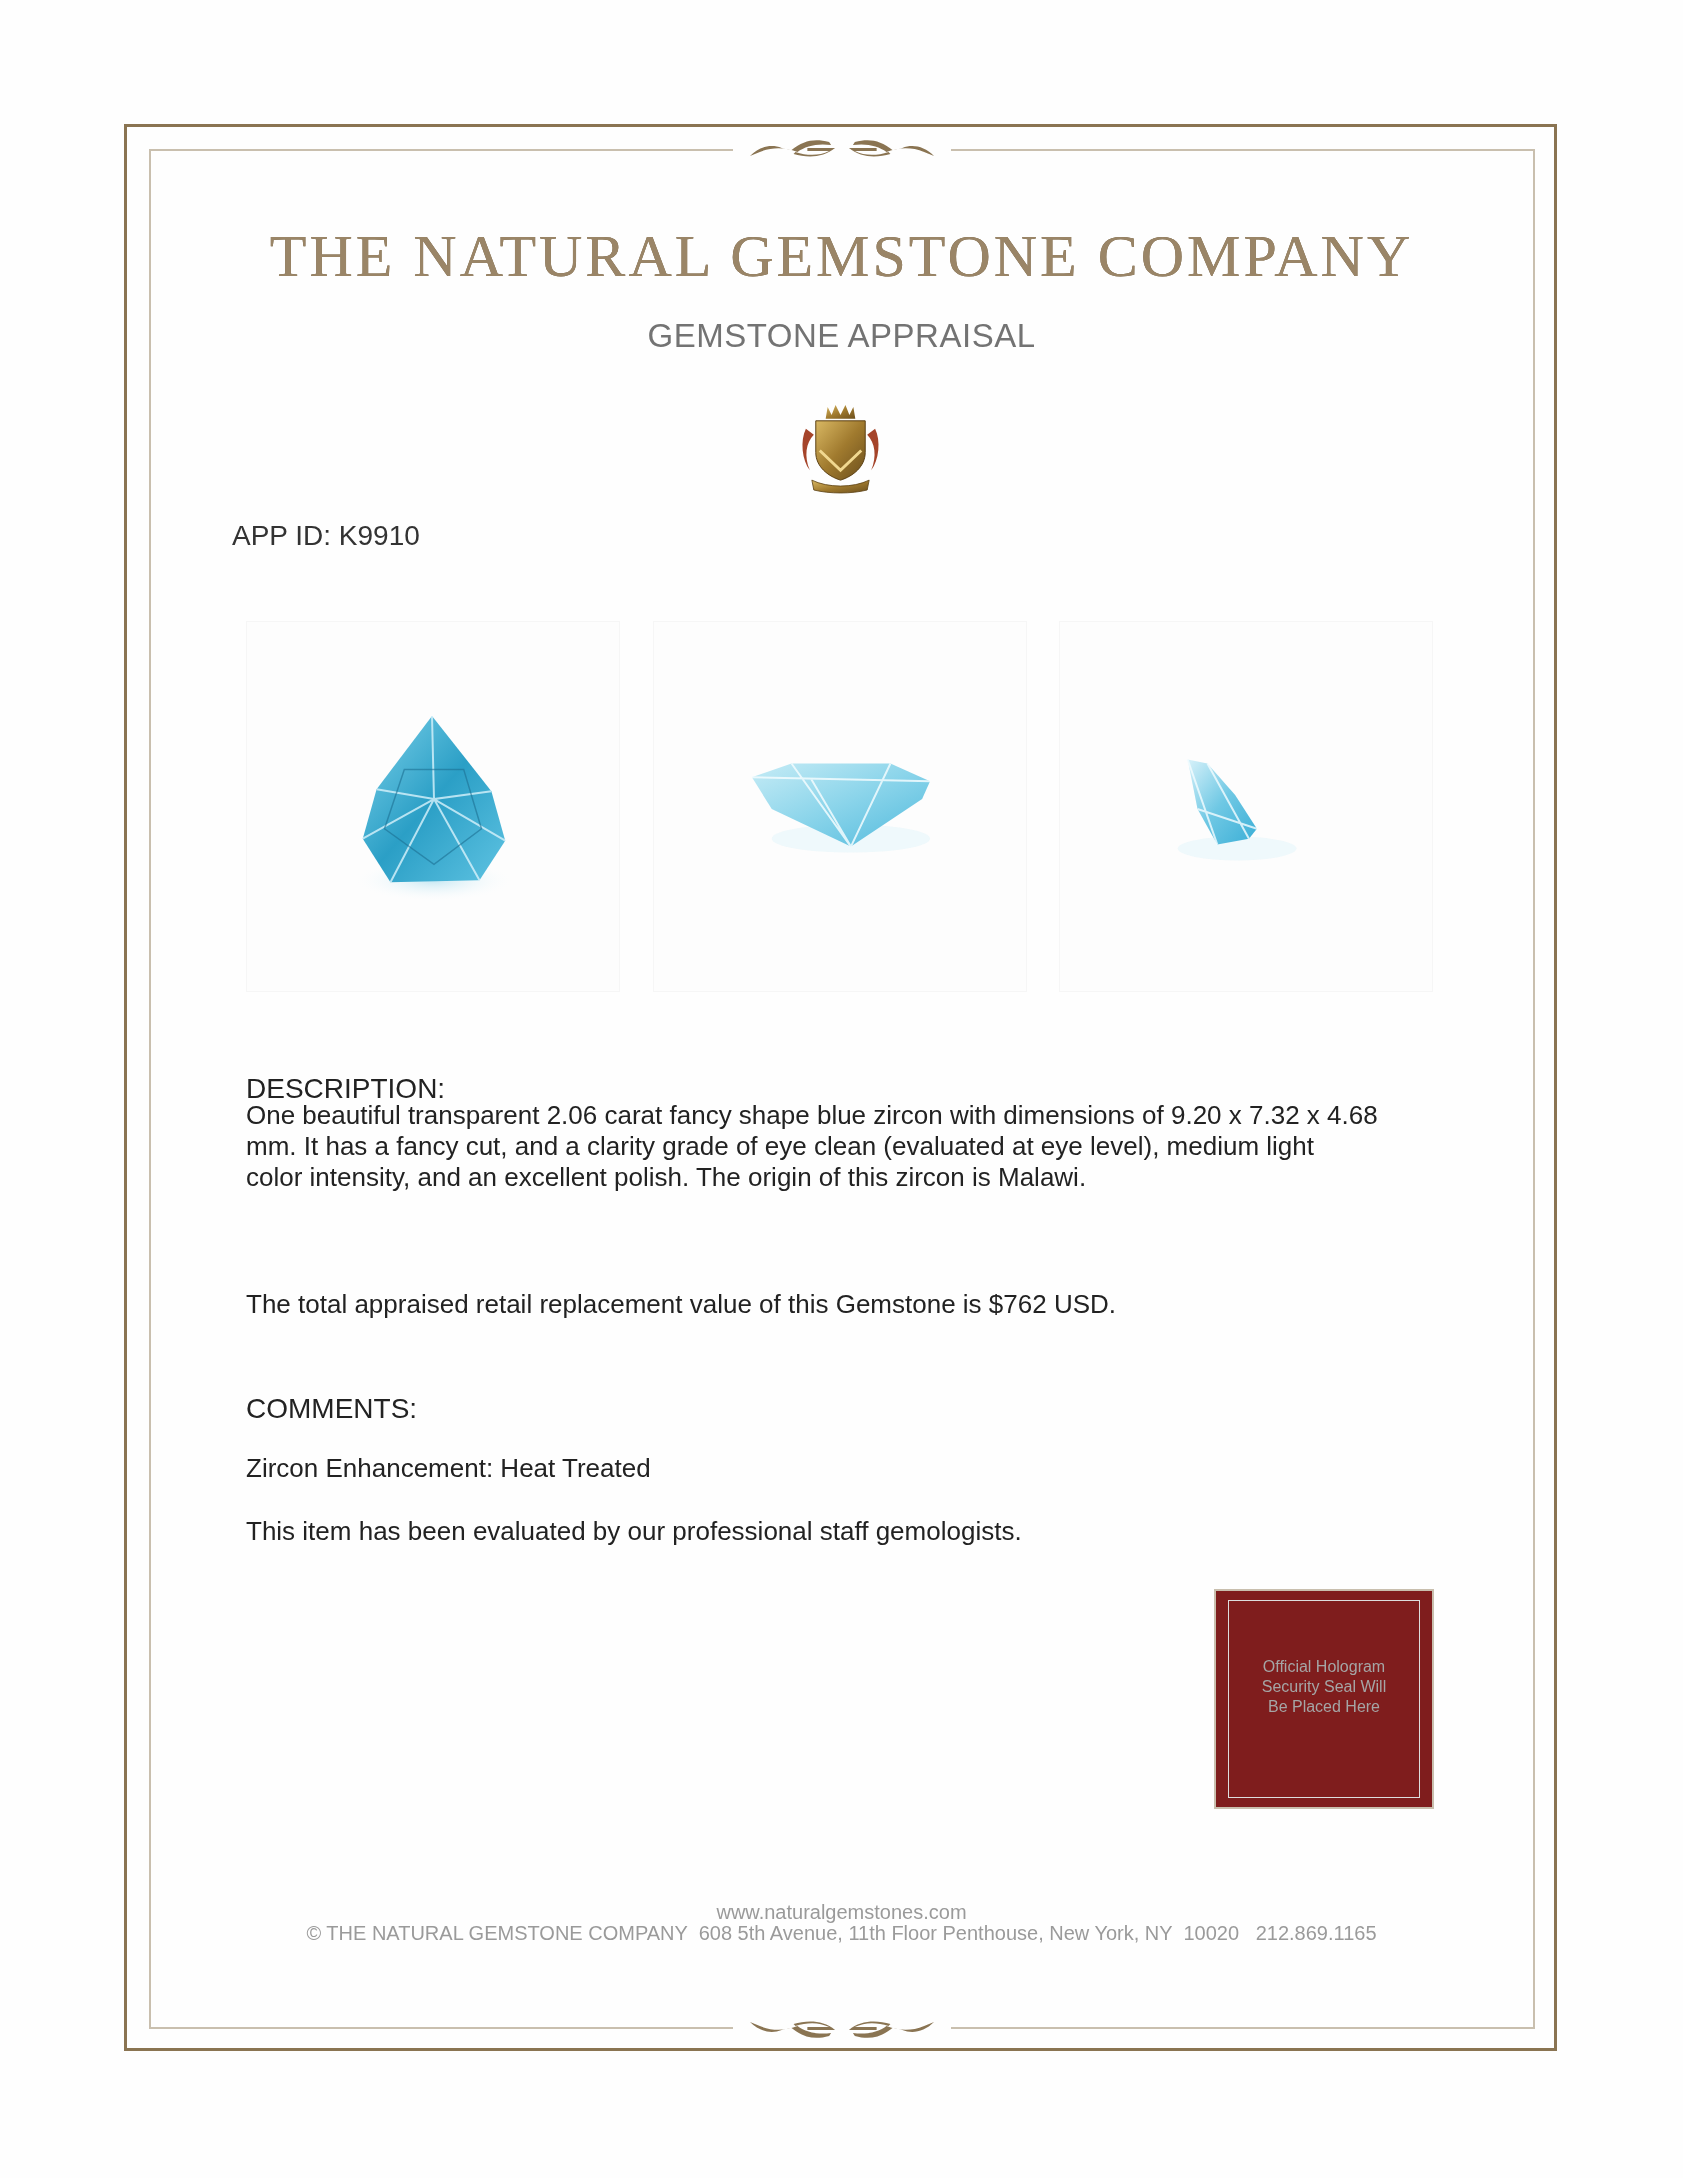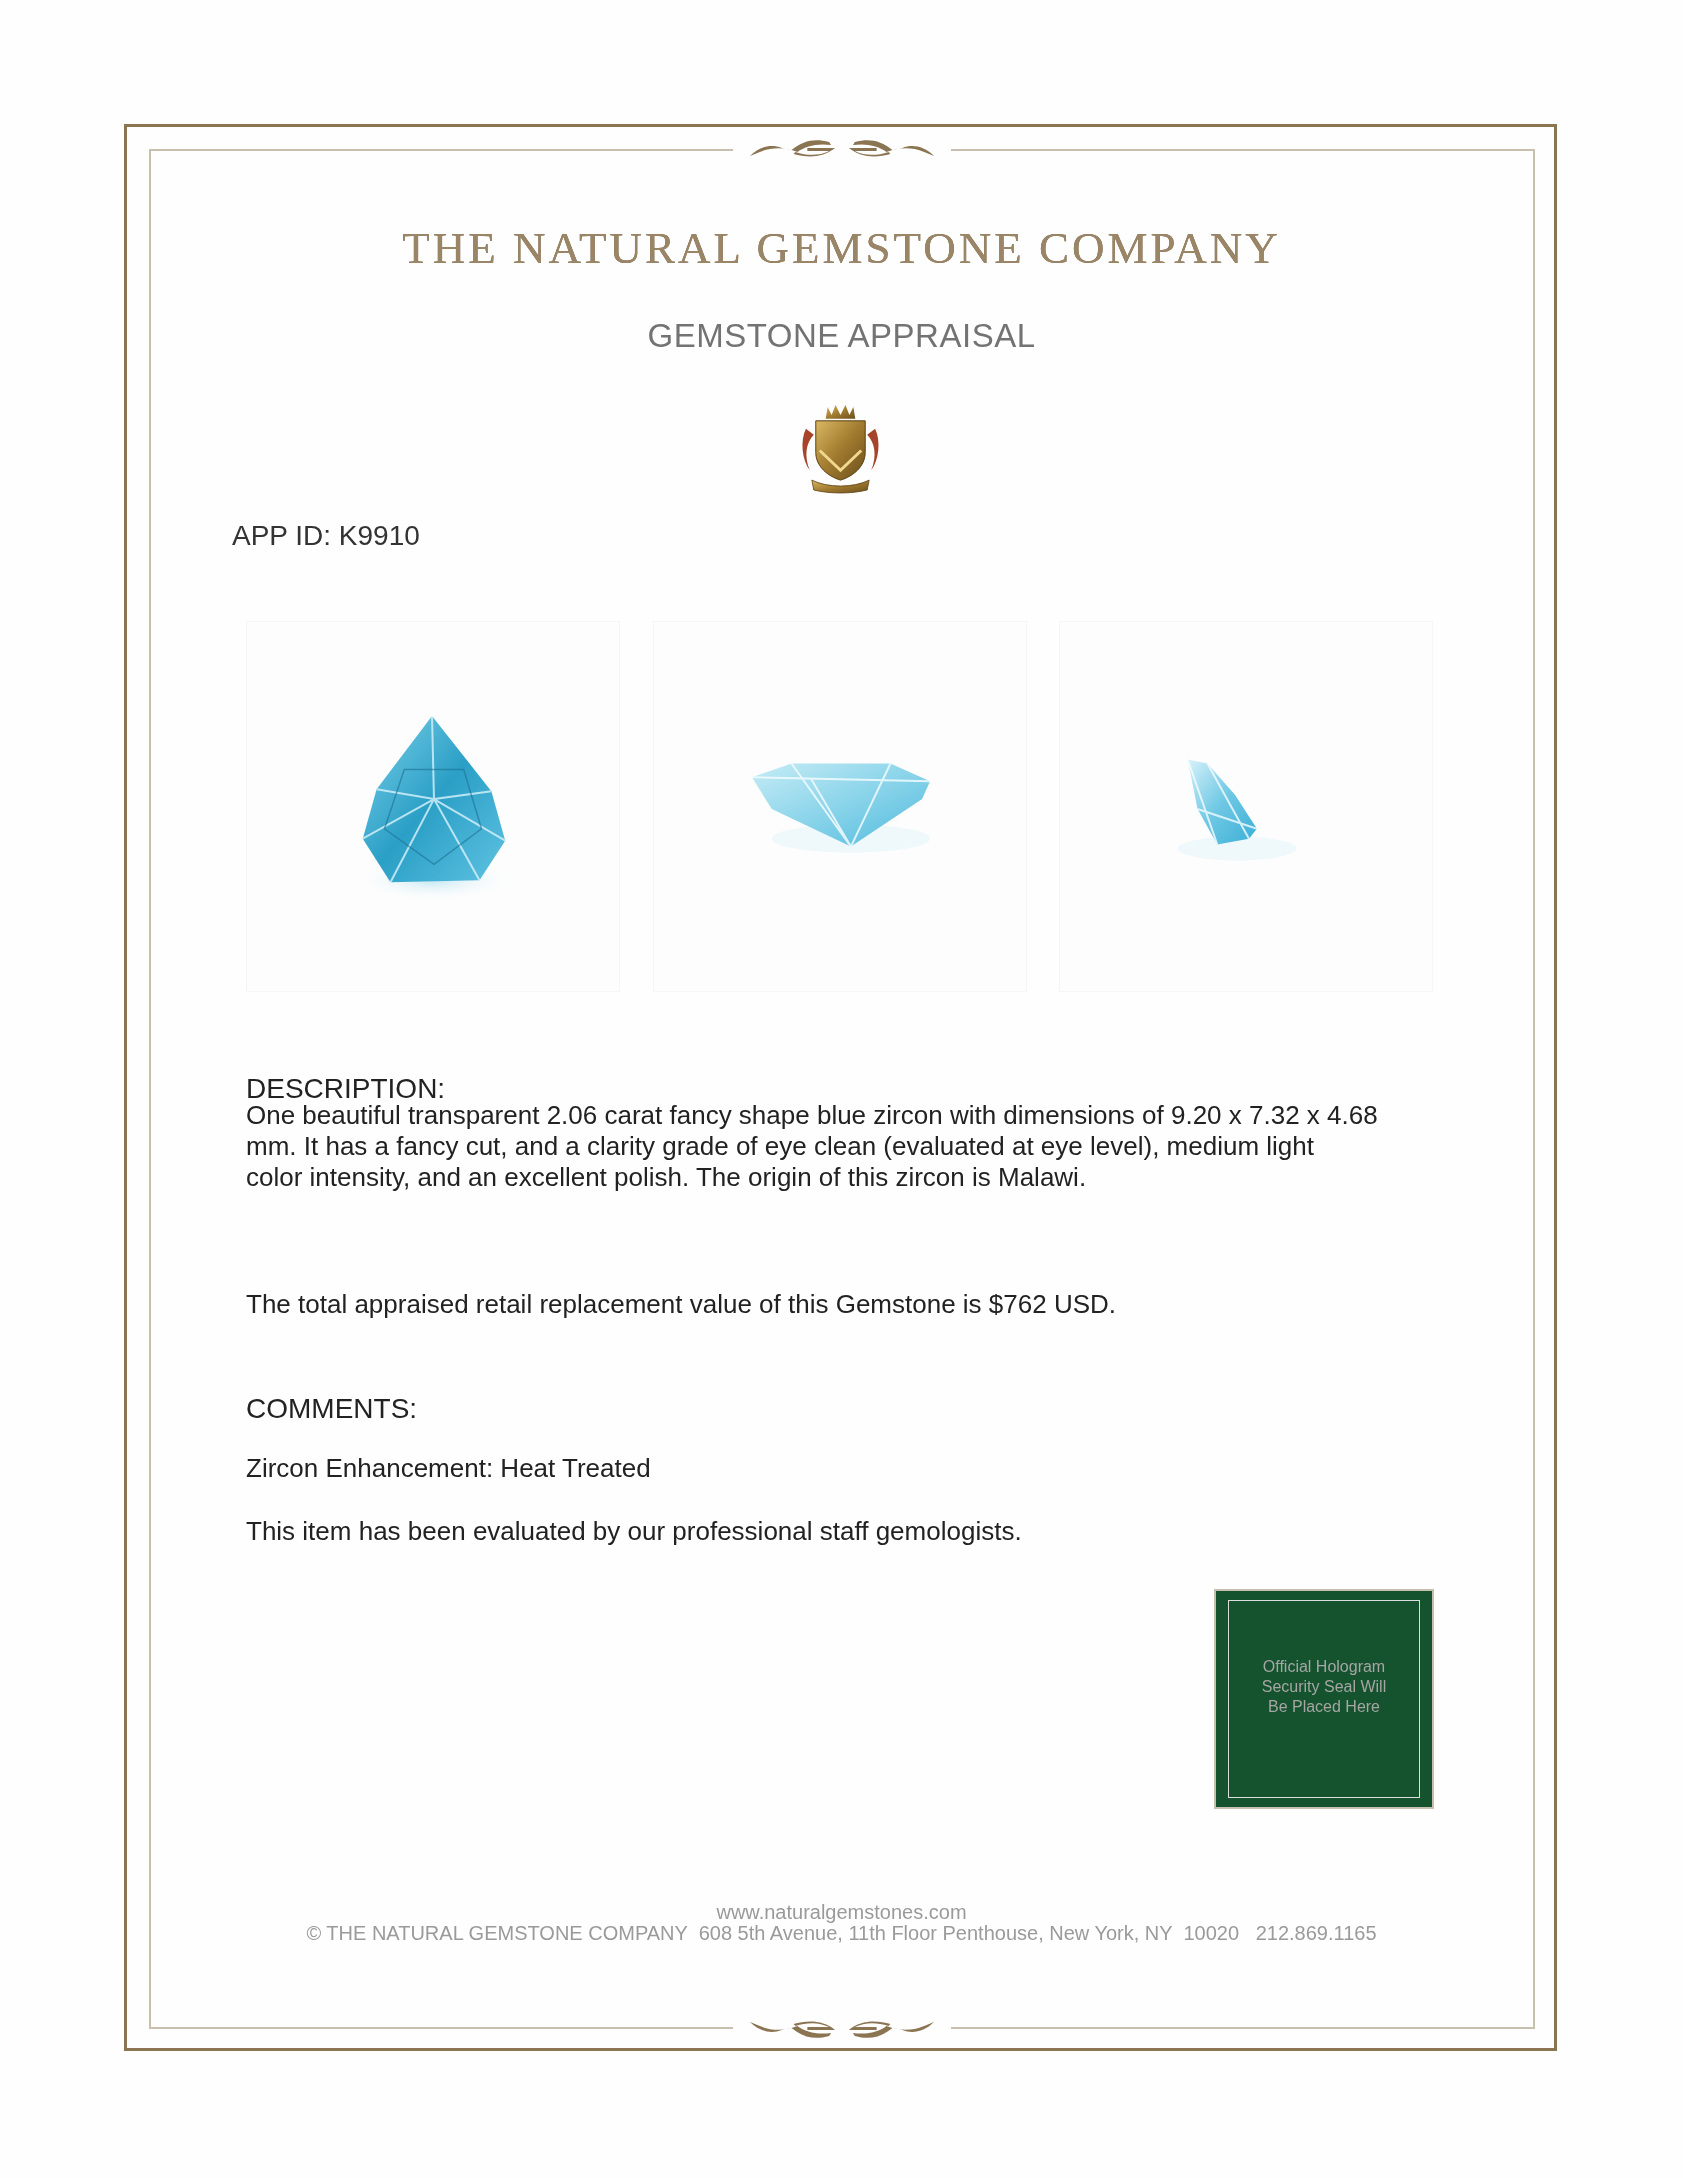--- a/index.html
+++ b/index.html
@@ -21,21 +21,21 @@
     position: absolute; left: 733px; width: 218px; height: 34px;
     background: #fefefe; display: flex; justify-content: center; align-items: center;
   }
   .ornament svg { display: block; }
   .ornament.top { top: 132px; }
   .ornament.bottom { top: 2012px; }
 
   .company-title {
     position: absolute; left: 0; width: 1683px; top: 226px; text-align: center;
     font-family: "Liberation Serif", "DejaVu Serif", serif;
-    font-size: 45px; letter-spacing: 3px; color: #9a8567; line-height: 1;
+    font-size: 60px; letter-spacing: 3px; color: #9a8567; line-height: 1;
     text-shadow: 0 0 0.5px #6e5c40;
   }
   .doc-subtitle {
     position: absolute; left: 0; width: 1683px; top: 317px; text-align: center;
     font-size: 33px; color: #737373; letter-spacing: 0.5px;
   }
   .crest {
     position: absolute; left: 798px; top: 401px; width: 85px; height: 94px;
   }
   .app-id {
@@ -49,21 +49,21 @@
     box-shadow: inset 0 0 0 1px #f6f6f6;
   }
   .section-label {
     position: absolute; left: 246px; font-size: 28px; color: #222;
   }
   .body-text {
     position: absolute; left: 246px; width: 1188px; font-size: 26px; line-height: 31px; color: #222;
   }
   .hologram-outer {
     position: absolute; left: 1214px; top: 1589px; width: 220px; height: 220px;
-    border: 2px solid #c9bfae; box-sizing: border-box; background: #14532d;
+    border: 2px solid #c9bfae; box-sizing: border-box; background: #7f1d1d;
   }
   .hologram-inner {
     position: absolute; left: 12px; top: 9px; right: 12px; bottom: 9px;
     border: 1px solid #dddddd; display: flex; align-items: center; justify-content: center;
   }
   .hologram-text {
     font-size: 16px; line-height: 20px; color: #a5a5a5; text-align: center; margin-top: -24px;
   }
   .footer-line {
     position: absolute; left: 0; width: 1683px; text-align: center; font-size: 20px; color: #9a9a9a;

